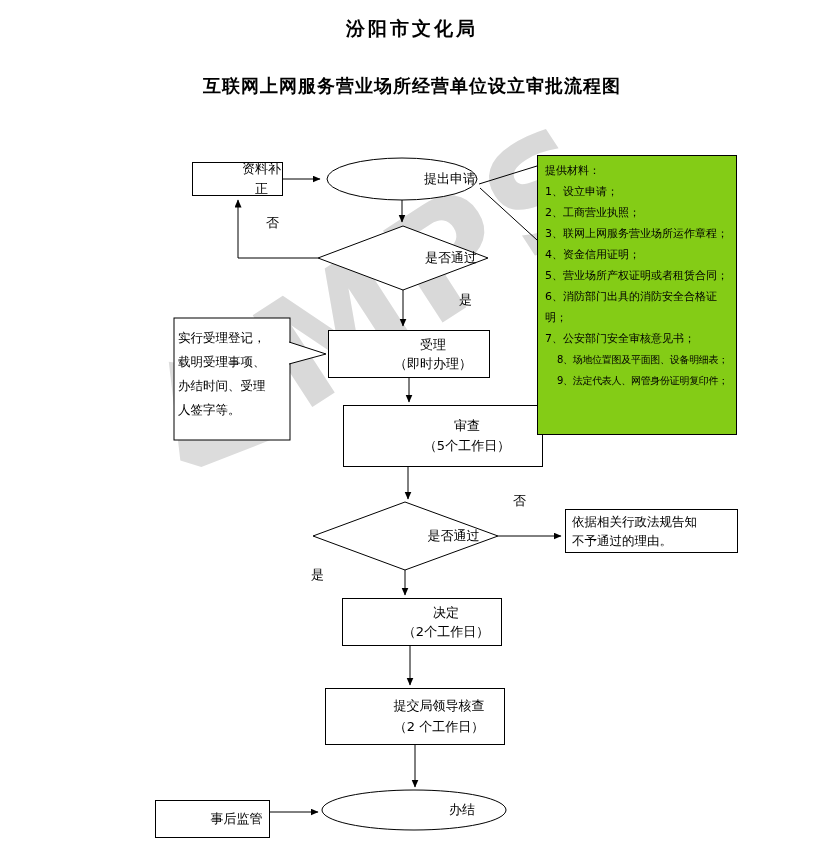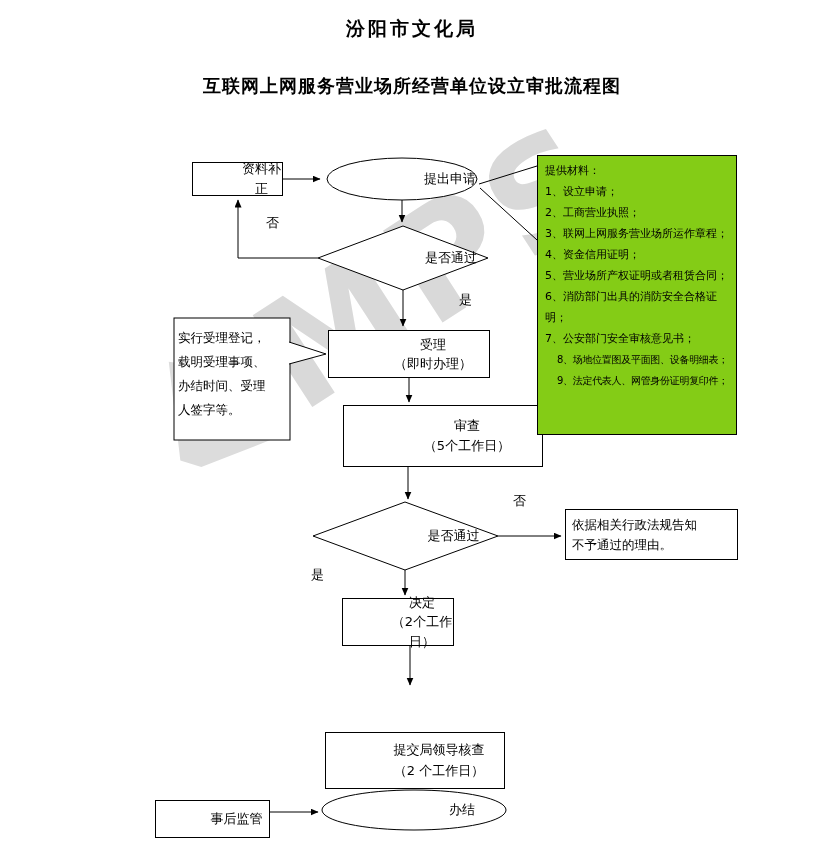--- a/index.html
+++ b/index.html
@@ -24,24 +24,24 @@
   .node{position:absolute;display:flex;flex-direction:column;align-items:center;
     justify-content:center;text-align:center;font-size:13px;line-height:1.55;z-index:2;padding-left:48px;}
   .box{border:1px solid #000;background:#fff;box-sizing:border-box;}
 
   .n-supplement{left:192px;top:162px;width:91px;height:34px;}
   .n-apply{left:327px;top:158px;width:150px;height:42px;}
   .n-pass1{left:318px;top:226px;width:170px;height:64px;}
   .n-accept{left:328px;top:330px;width:162px;height:48px;line-height:1.5;}
   .n-review{left:310px;top:405px;width:200px;height:62px;margin-left:33px;}
   .n-pass2{left:313px;top:502px;width:185px;height:68px;}
-  .n-reject{left:565px;top:509px;width:173px;height:51px;font-size:12.5px;
+  .n-reject{left:565px;top:509px;width:173px;height:44px;font-size:12.5px;
     align-items:flex-start;text-align:left;padding:4px 6px;line-height:1.55;}
-  .n-decide{left:342px;top:598px;width:112px;height:48px;line-height:1.5;}
-  .n-submit{left:325px;top:688px;width:180px;height:57px;margin-top:44px;}
+  .n-decide{left:342px;top:598px;width:160px;height:48px;line-height:1.5;}
+  .n-submit{left:325px;top:688px;width:180px;height:57px;}
   .n-finish{left:322px;top:790px;width:184px;height:40px;}
   .n-supervision{left:155px;top:800px;width:115px;height:38px;}
 
   
   .callout-text{position:absolute;left:178px;top:326px;width:110px;z-index:2;
     font-size:12.5px;line-height:24px;text-align:left;}
 
   
   .materials{position:absolute;left:537px;top:155px;width:200px;height:280px;z-index:2;
     border:1px solid #000;background:#84cc16;box-sizing:border-box;

